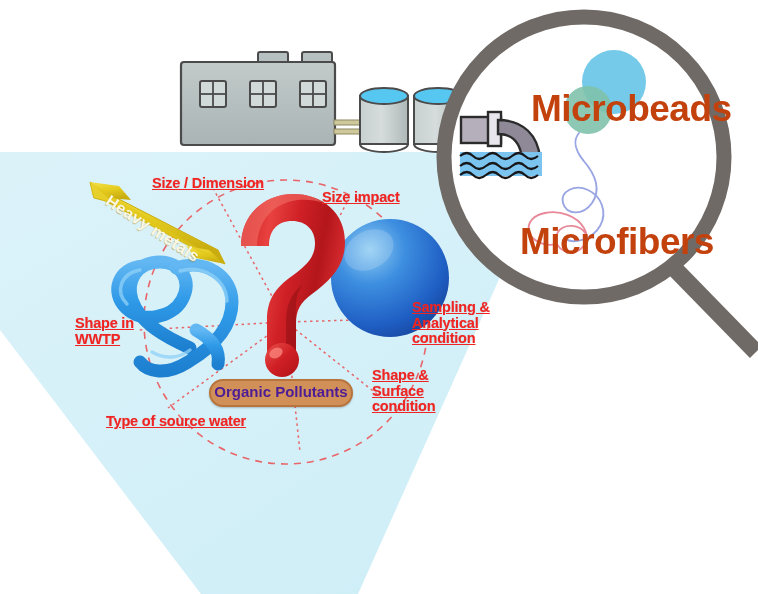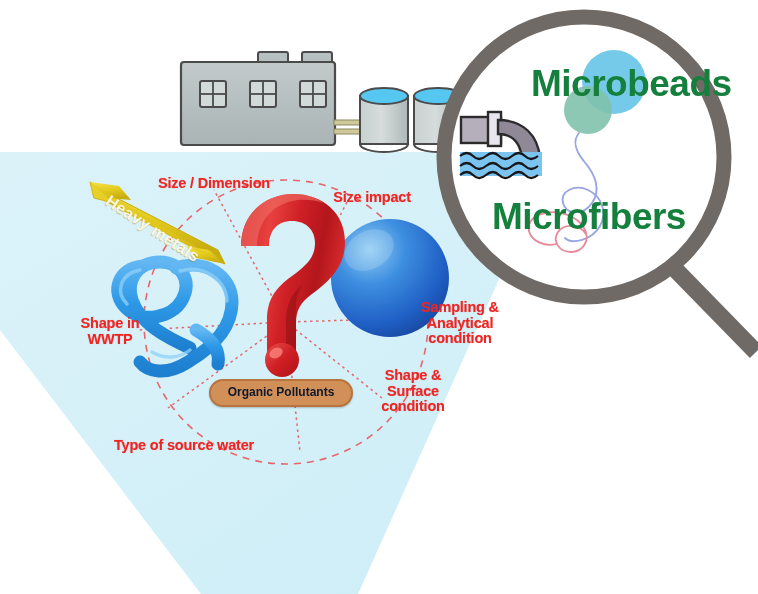--- a/index.html
+++ b/index.html
@@ -22,43 +22,45 @@
     width: 758px;
     height: 594px;
   }
   .lbl {
     position: absolute;
     color: #ee2522;
     font-family: "Liberation Sans", sans-serif;
     font-weight: bold;
     font-size: 14.5px;
     line-height: 15.5px;
-    text-align: center;
+    text-align: left;
     white-space: pre-line;
     letter-spacing: -0.2px;
     text-shadow: 0 0 1px rgba(238,37,34,0.35);
+    text-decoration: underline;
   }
   .bigword {
     position: absolute;
-    color: #15803d;
+    color: #c2410c;
     font-family: "Liberation Sans", sans-serif;
     font-weight: bold;
     font-size: 37px;
     letter-spacing: -0.5px;
     white-space: nowrap;
+    margin-top: 25px;
   }
   .pill {
     position: absolute;
     background: #d29059;
     border: 2px solid #b8743c;
     border-radius: 14px;
-    color: #0f172a;
-    font-family: "Liberation Sans", sans-serif;
-    font-weight: bold;
-    font-size: 12px;
+    color: #4c1d95;
+    font-family: "Liberation Sans", sans-serif;
+    font-weight: bold;
+    font-size: 15px;
     text-align: center;
     line-height: 22px;
     height: 24px;
     box-shadow: 0 1px 2px rgba(0,0,0,0.22);
     white-space: nowrap;
   }
   .hm-text {
     position: absolute;
     color: #fbf7e2;
     font-family: "Liberation Sans", sans-serif;
@@ -257,37 +259,37 @@
         <g stroke="#17171a" stroke-width="2.2" fill="none">
           <path d="M460 156 q7 -6 13 0 t13 0 t13 0 t13 0 t13 0 t13 0"></path>
           <path d="M460 166 q7 -6 13 0 t13 0 t13 0 t13 0 t13 0 t13 0"></path>
           <path d="M460 175 q7 -6 13 0 t13 0 t13 0 t13 0 t13 0 t13 0"></path>
         </g>
       </g>
     </g>
   </svg>
 
   <div class="bigword" style="left:531px; top:63px;">Microbeads</div>
-  <div class="bigword" style="left:492px; top:196px;">Microfibers</div>
+  <div class="bigword" style="left:520px; top:196px;">Microfibers</div>
 
   <div class="hm-text" style="left:112px; top:192px;">Heavy metals</div>
 
   <div class="pill" style="left:209px; top:379px; width:140px;">Organic Pollutants</div>
 
   <div class="lbl" style="left:152px; top:176px; width:124px;">Size / Dimension</div>
 
   <div class="lbl" style="left:322px; top:190px; width:100px;">Size impact</div>
 
   <div class="lbl" style="left:412px; top:300px; width:96px;">Sampling &amp;
 Analytical
 condition</div>
 
   <div class="lbl" style="left:372px; top:368px; width:82px;">Shape &amp;
 Surface
 condition</div>
 
 
-  <div class="lbl" style="left:106px; top:414px; width:156px;margin-top:24px;">Type of source water</div>
+  <div class="lbl" style="left:106px; top:414px; width:156px;">Type of source water</div>
 
   <div class="lbl" style="left:75px; top:316px; width:70px;">Shape in
 WWTP</div>
 
 </div>
 
 </body></html>

